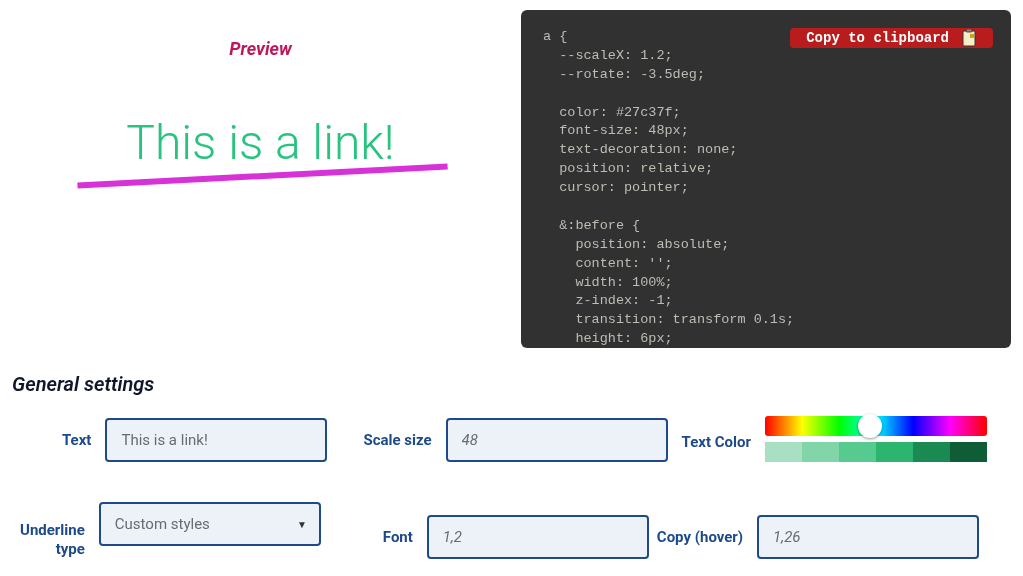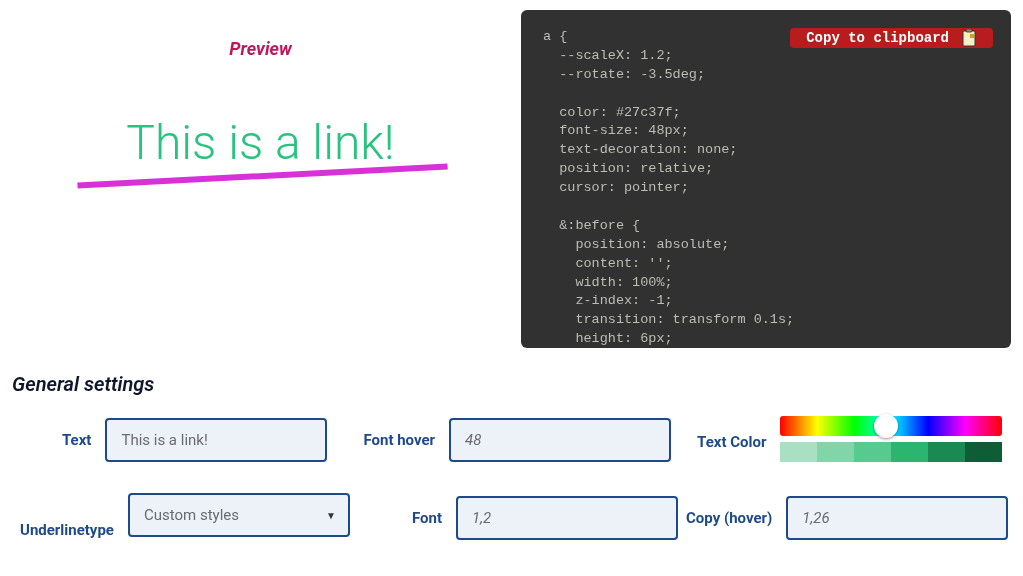--- a/index.html
+++ b/index.html
@@ -187,21 +187,21 @@
       position: absolute;
       right: 14px;
       top: 50%;
       transform: translateY(-50%);
       pointer-events: none;
       color: #333;
       font-size: 10px;
     }
     .label-stack {
       display: flex;
-      flex-direction: row;
+      flex-direction: column;
       align-items: flex-end;
       line-height: 1.25;
       margin-top: 31px;
     }
   </style>
 </head>
 <body>
 
 <div class="top-section">
   <div class="preview-panel">
@@ -248,25 +248,25 @@
 <div class="settings-area">
   <div class="section-header">General settings</div>
 
   <div class="controls-row">
     <div class="control-group" style="margin-left:50px;">
       <span class="control-label">Text</span>
       <input class="text-input text-input-wide" value="This is a link!" style="">
     </div>
 
     <div class="control-group" style="margin-left:22px;">
-      <span class="control-label">Font hover</span>
+      <span class="control-label">Scale size</span>
       <input class="text-input text-input-med" value="48" style="">
     </div>
 
-    <div class="control-group" style="margin-left:12px;">
+    <div class="control-group" style="">
       <span class="control-label">Text Color</span>
       <div class="color-picker">
         <div class="hue-bar">
           <div class="hue-knob"></div>
         </div>
         <div class="saturation-bar" id="sat-bar">
             <div class="sat-seg" style="background: rgb(169, 223, 195);"></div>
             <div class="sat-seg" style="background: rgb(129, 213, 169);"></div>
             <div class="sat-seg" style="background: rgb(86, 202, 143);"></div>
             <div class="sat-seg" style="background: rgb(43, 181, 111);"></div>

